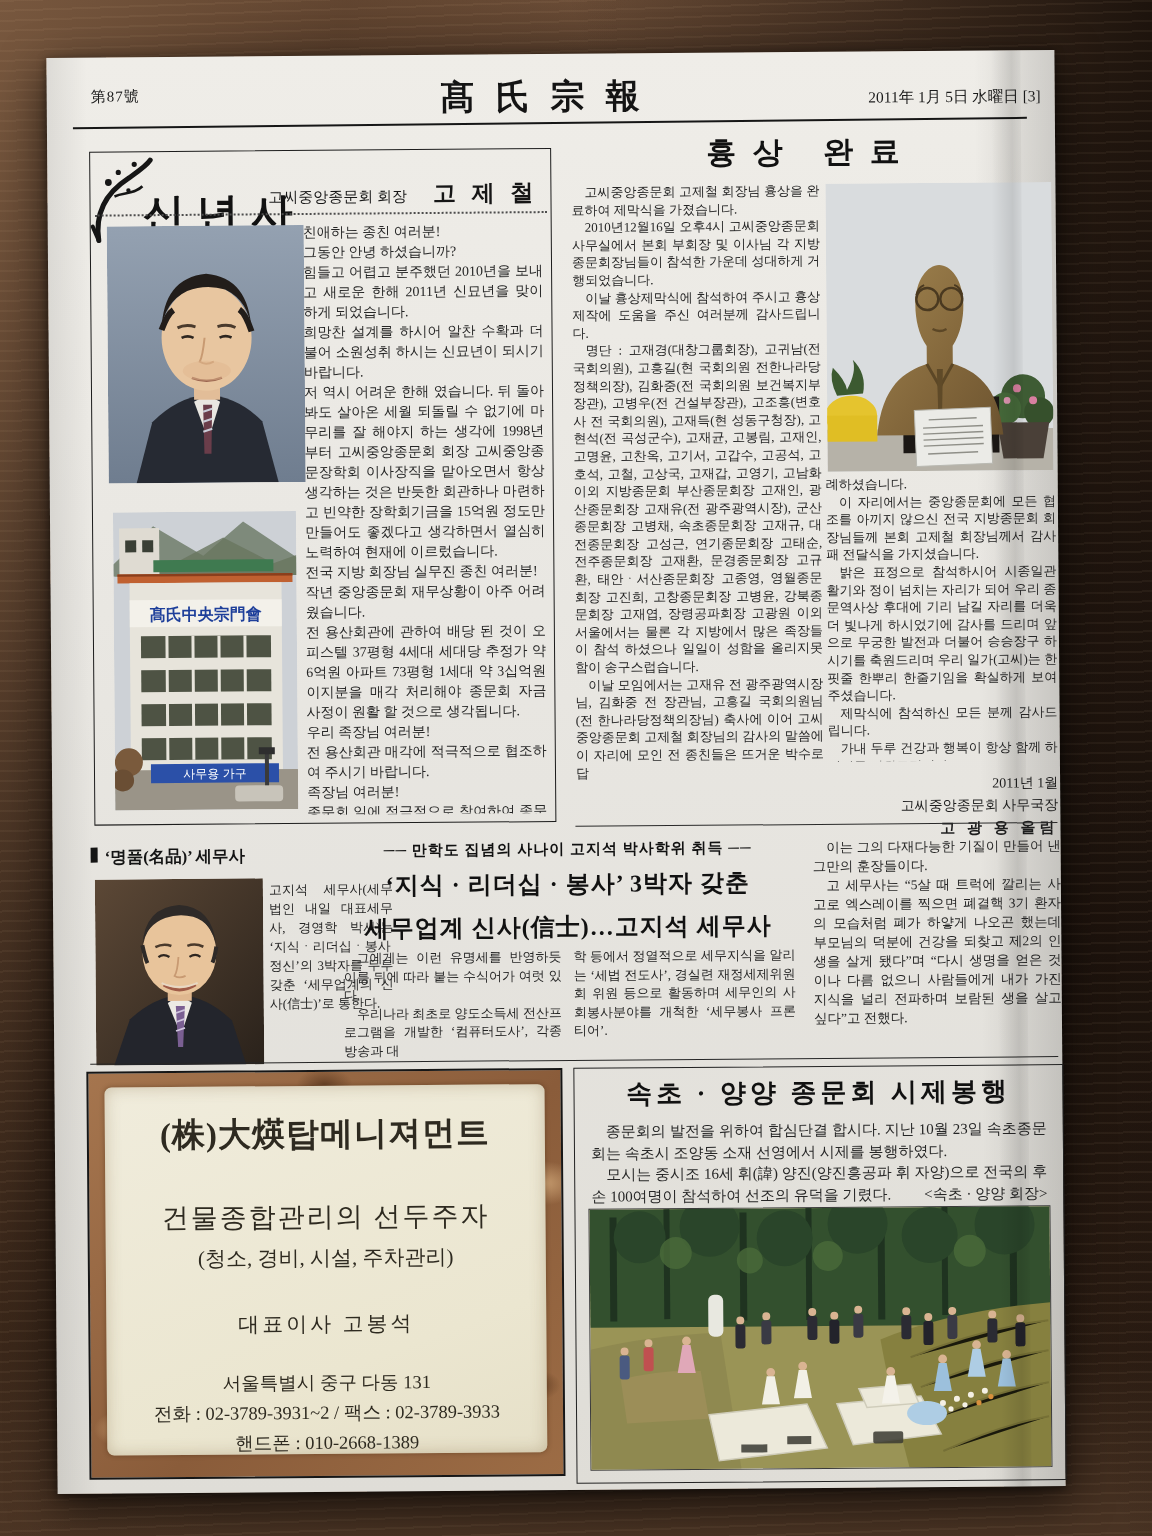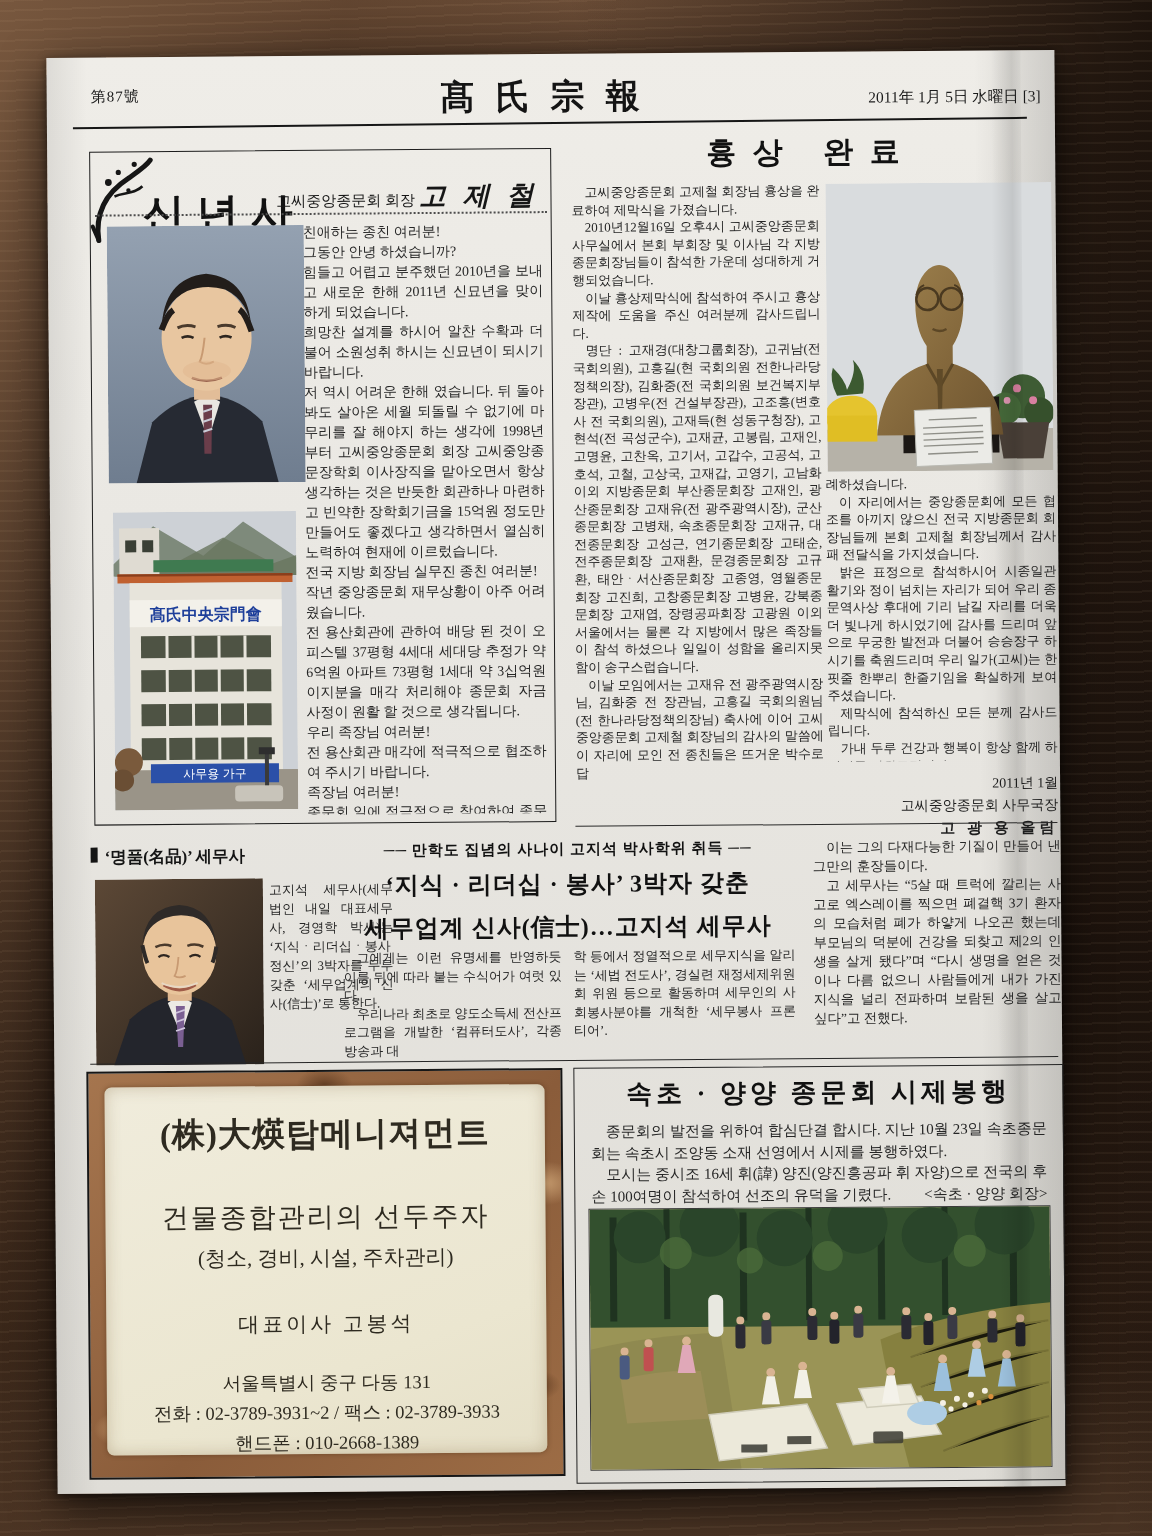--- a/index.html
+++ b/index.html
@@ -40,21 +40,21 @@
   .dateline{right:14px;top:36px;font-size:15.5px;color:#1b1b1b;}
   .head-rule{left:26px;top:68px;width:954px;border-top:2.5px solid #161616;transform:rotate(-0.18deg);}
 
   
   .nya-box{left:42px;top:94px;width:460px;height:672px;border:1.5px solid #1d1d1d;}
   .nya-title{position:absolute;left:52px;top:6px;font-size:42px;font-weight:700;color:#111;
     letter-spacing:12px;font-family:"Liberation Serif",serif;}
   .nya-branch{position:absolute;left:-6px;top:0px;}
   .nya-byline{position:absolute;right:12px;top:28px;white-space:nowrap;color:#161616;}
   .nya-byline .org{font-size:15px;}
-  .nya-byline .name{font-size:27px;font-weight:700;letter-spacing:5px;margin-left:0;font-style:italic;}
+  .nya-byline .name{font-size:23px;font-weight:700;letter-spacing:5px;margin-left:22px;}
   .nya-dotted{position:absolute;left:4px;right:4px;top:62px;border-top:2px dotted #4d4d4d;}
   .nya-photo1{position:absolute;left:16px;top:74px;width:197px;height:257px;}
   .nya-photo2{position:absolute;left:20px;top:360px;width:183px;height:298px;}
   .nya-text{position:absolute;left:212px;top:72px;width:240px;height:592px;overflow:hidden;
     font-size:14px;line-height:20px;color:#262626;}
   .nya-text p{margin:0;text-align:justify;}
 
   
   .bust-headline{left:523px;top:80px;width:482px;text-align:center;font-size:30px;font-weight:700;
     letter-spacing:0.55em;color:#111;}

